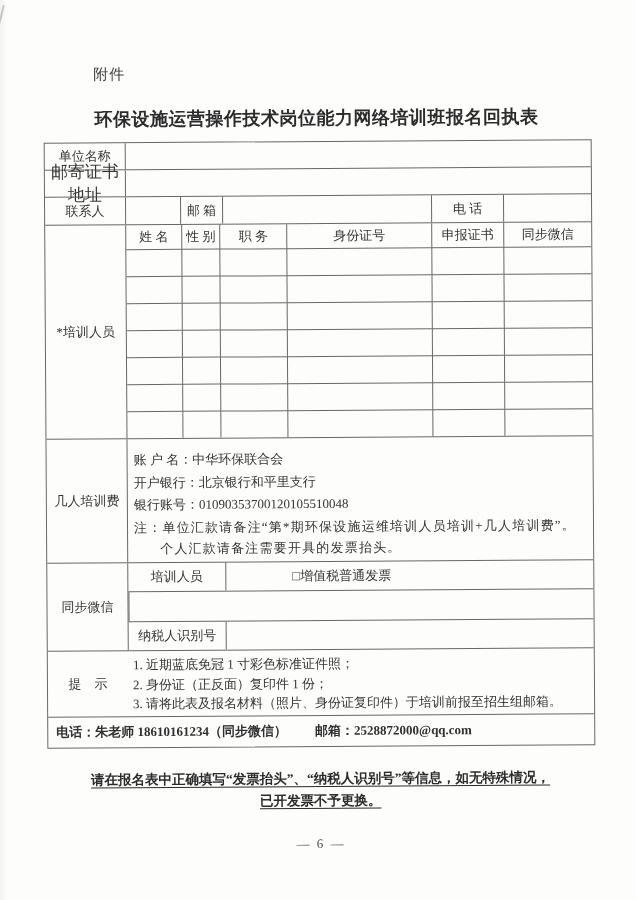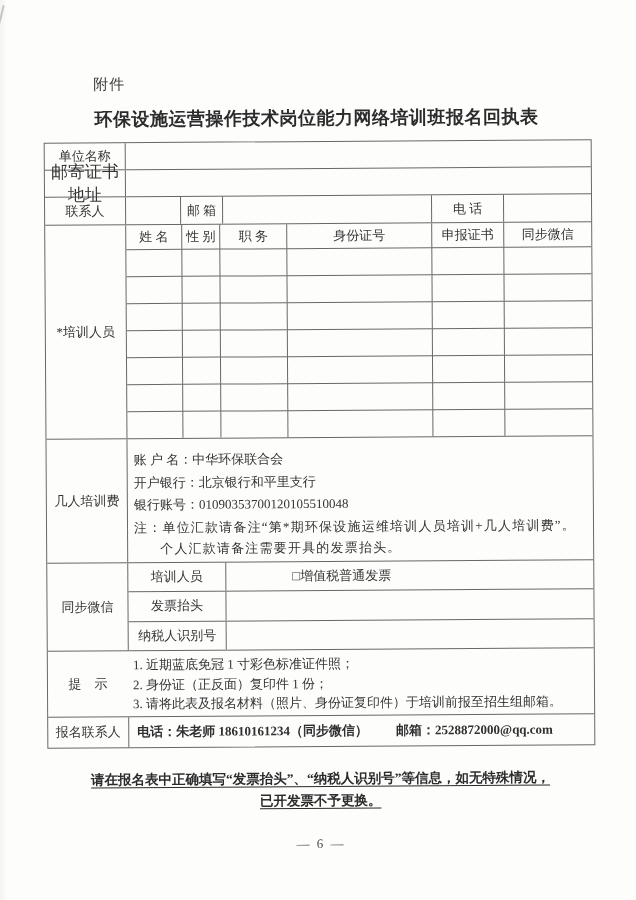--- a/index.html
+++ b/index.html
@@ -11,21 +11,21 @@
   }
   .page {
     position:relative; width:636px; height:900px;
     background:linear-gradient(90deg,#f4f4f2 0px,#fdfdfc 7px,#fdfdfc 100%);
   }
   .scan-tilt { position:absolute; inset:0; transform:rotate(-0.35deg); transform-origin:50% 40%; }
   .corner-artifact {
     position:absolute; left:0px; top:6px; width:10px; height:22px;
     border-left:2px solid #b3b1ad; transform:rotate(14deg); opacity:.7;
   }
-  .attachment { position:absolute; left:95px; top:74px; font-size:15px; letter-spacing:1px; color:#3a3a3a; }
+  .attachment { position:absolute; left:95px; top:64px; font-size:15px; letter-spacing:1px; color:#3a3a3a; }
   .doc-title {
     position:absolute; left:0; top:106px; width:100%;
     text-align:center; font-size:18px; font-weight:bold; color:#2b2b2b; letter-spacing:0.5px;
   }
   
   .form-table {
     position:absolute; left:45px; top:141px; width:548px;
     border:1px solid #686868; background:transparent;
     font-size:13px; color:#343434;
   }
@@ -178,41 +178,39 @@
       </div>
 
       <div class="trow r-invoice">
         <div class="cell lab">同步微信</div>
         <div class="invoice-grid">
           <div class="irow">
             <div class="ilabel">培训人员</div>
             <div class="ivalue">□增值税普通发票</div>
           </div>
           <div class="irow">
-            <div class="ilabel">发票抬头</div>
             <div class="ivalue"></div>
           </div>
           <div class="irow">
             <div class="ilabel">纳税人识别号</div>
             <div class="ivalue"></div>
           </div>
         </div>
       </div>
 
       <div class="trow r-tips">
         <div class="cell lab">提　示</div>
         <div class="tips">
           <div>1. 近期蓝底免冠 1 寸彩色标准证件照；</div>
           <div>2. 身份证（正反面）复印件 1 份；</div>
           <div>3. 请将此表及报名材料（照片、身份证复印件）于培训前报至招生组邮箱。</div>
         </div>
       </div>
 
       <div class="trow r-regc">
-        <div class="cell lab">报名联系人</div>
         <div class="cell regc">
           <span>电话：朱老师 18610161234（同步微信）</span>
           <span>邮箱：2528872000@qq.com</span>
         </div>
       </div>
 
     </div>
 
     <div class="footer-note">
       <div>请在报名表中正确填写“发票抬头”、“纳税人识别号”等信息，如无特殊情况，</div>

